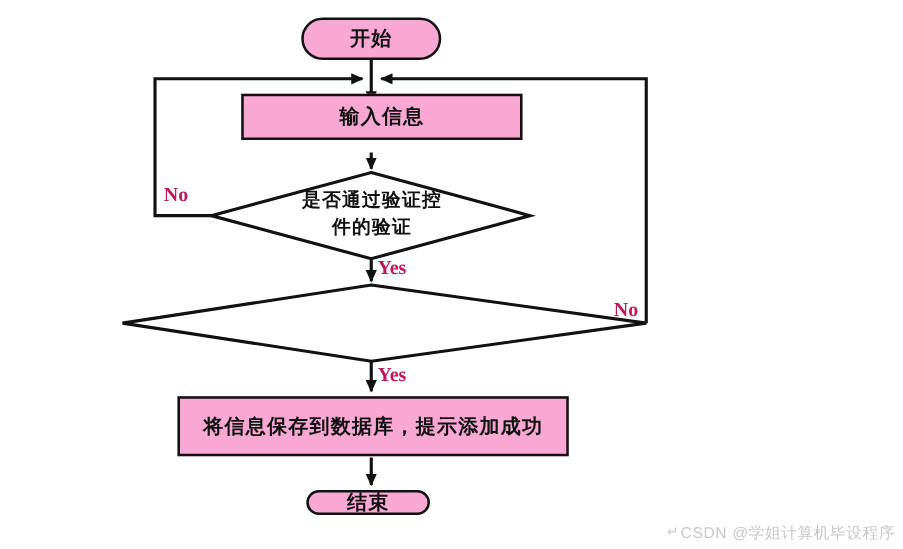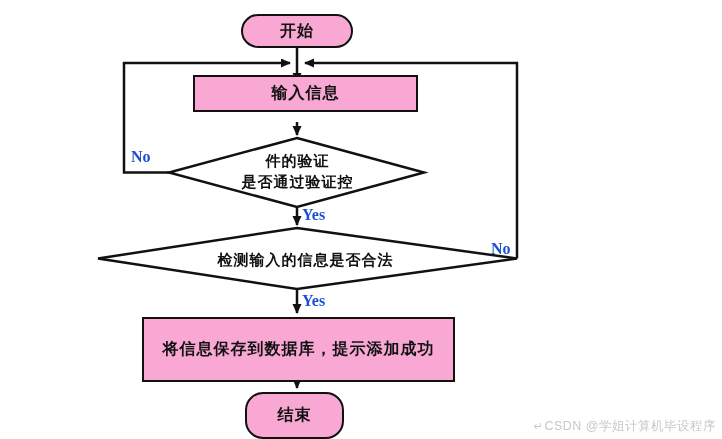--- a/index.html
+++ b/index.html
@@ -19,38 +19,38 @@
     background:#f9a8d4;
     display:flex;align-items:center;justify-content:center;
     font-weight:700;
     font-size:15px;
     letter-spacing:1px;
     white-space:nowrap;
   }
   .stadium{border-radius:18px;}
   .node-start{left:241px;top:14px;width:112px;height:34px;font-size:16px;}
   .node-input{left:193px;top:75px;width:225px;height:37px;font-size:16px;}
-  .node-save{left:142px;top:317px;width:313px;height:65px;font-size:16px;}
-  .node-end{left:245px;top:392px;width:99px;height:47px;font-size:16px;}
+  .node-save{left:142px;top:317px;width:313px;height:48px;font-size:16px;}
+  .node-end{left:245px;top:392px;width:99px;height:20px;font-size:16px;}
   .diamond-text{
     position:absolute;
     text-align:center;
     font-weight:700;
     font-size:15px;
     letter-spacing:1px;
     line-height:21px;
   }
   .d1-text{left:197px;top:150px;width:201px;}
   .d2-text{left:155px;top:249px;width:301px;font-size:15px;}
   .edge-label{
     position:absolute;
     font-family:"Liberation Serif","DejaVu Serif",serif;
     font-weight:700;
     font-size:16px;
-    color:#1d4ed8;
+    color:#be185d;
     line-height:16px;
   }
   .lbl-no1{left:131px;top:149px;}
   .lbl-yes1{left:302px;top:207px;}
   .lbl-no2{left:491px;top:241px;}
   .lbl-yes2{left:302px;top:293px;}
   .watermark{
     position:absolute;
     right:6px;bottom:4px;
     color:#c6cac6;
@@ -90,25 +90,24 @@
 
     <polygon class="shape" points="297,138 424,172.5 297,207 169,172.5"></polygon>
     <polygon class="shape" points="297,228 517,258.5 297,289 98,258.5"></polygon>
   </svg>
 
   <div class="node stadium node-start">开始</div>
 
   <div class="node node-input">输入信息</div>
 
   <div class="diamond-text d1-text">
+    <div>是否通过验证控</div>
     <div>件的验证</div>
-    <div>是否通过验证控</div>
   </div>
 
-  <div class="diamond-text d2-text">检测输入的信息是否合法</div>
 
   <div class="node node-save">将信息保存到数据库，提示添加成功</div>
 
   <div class="node stadium node-end">结束</div>
 
   <div class="edge-label lbl-no1">No</div>
   <div class="edge-label lbl-yes1">Yes</div>
   <div class="edge-label lbl-no2">No</div>
   <div class="edge-label lbl-yes2">Yes</div>
 

